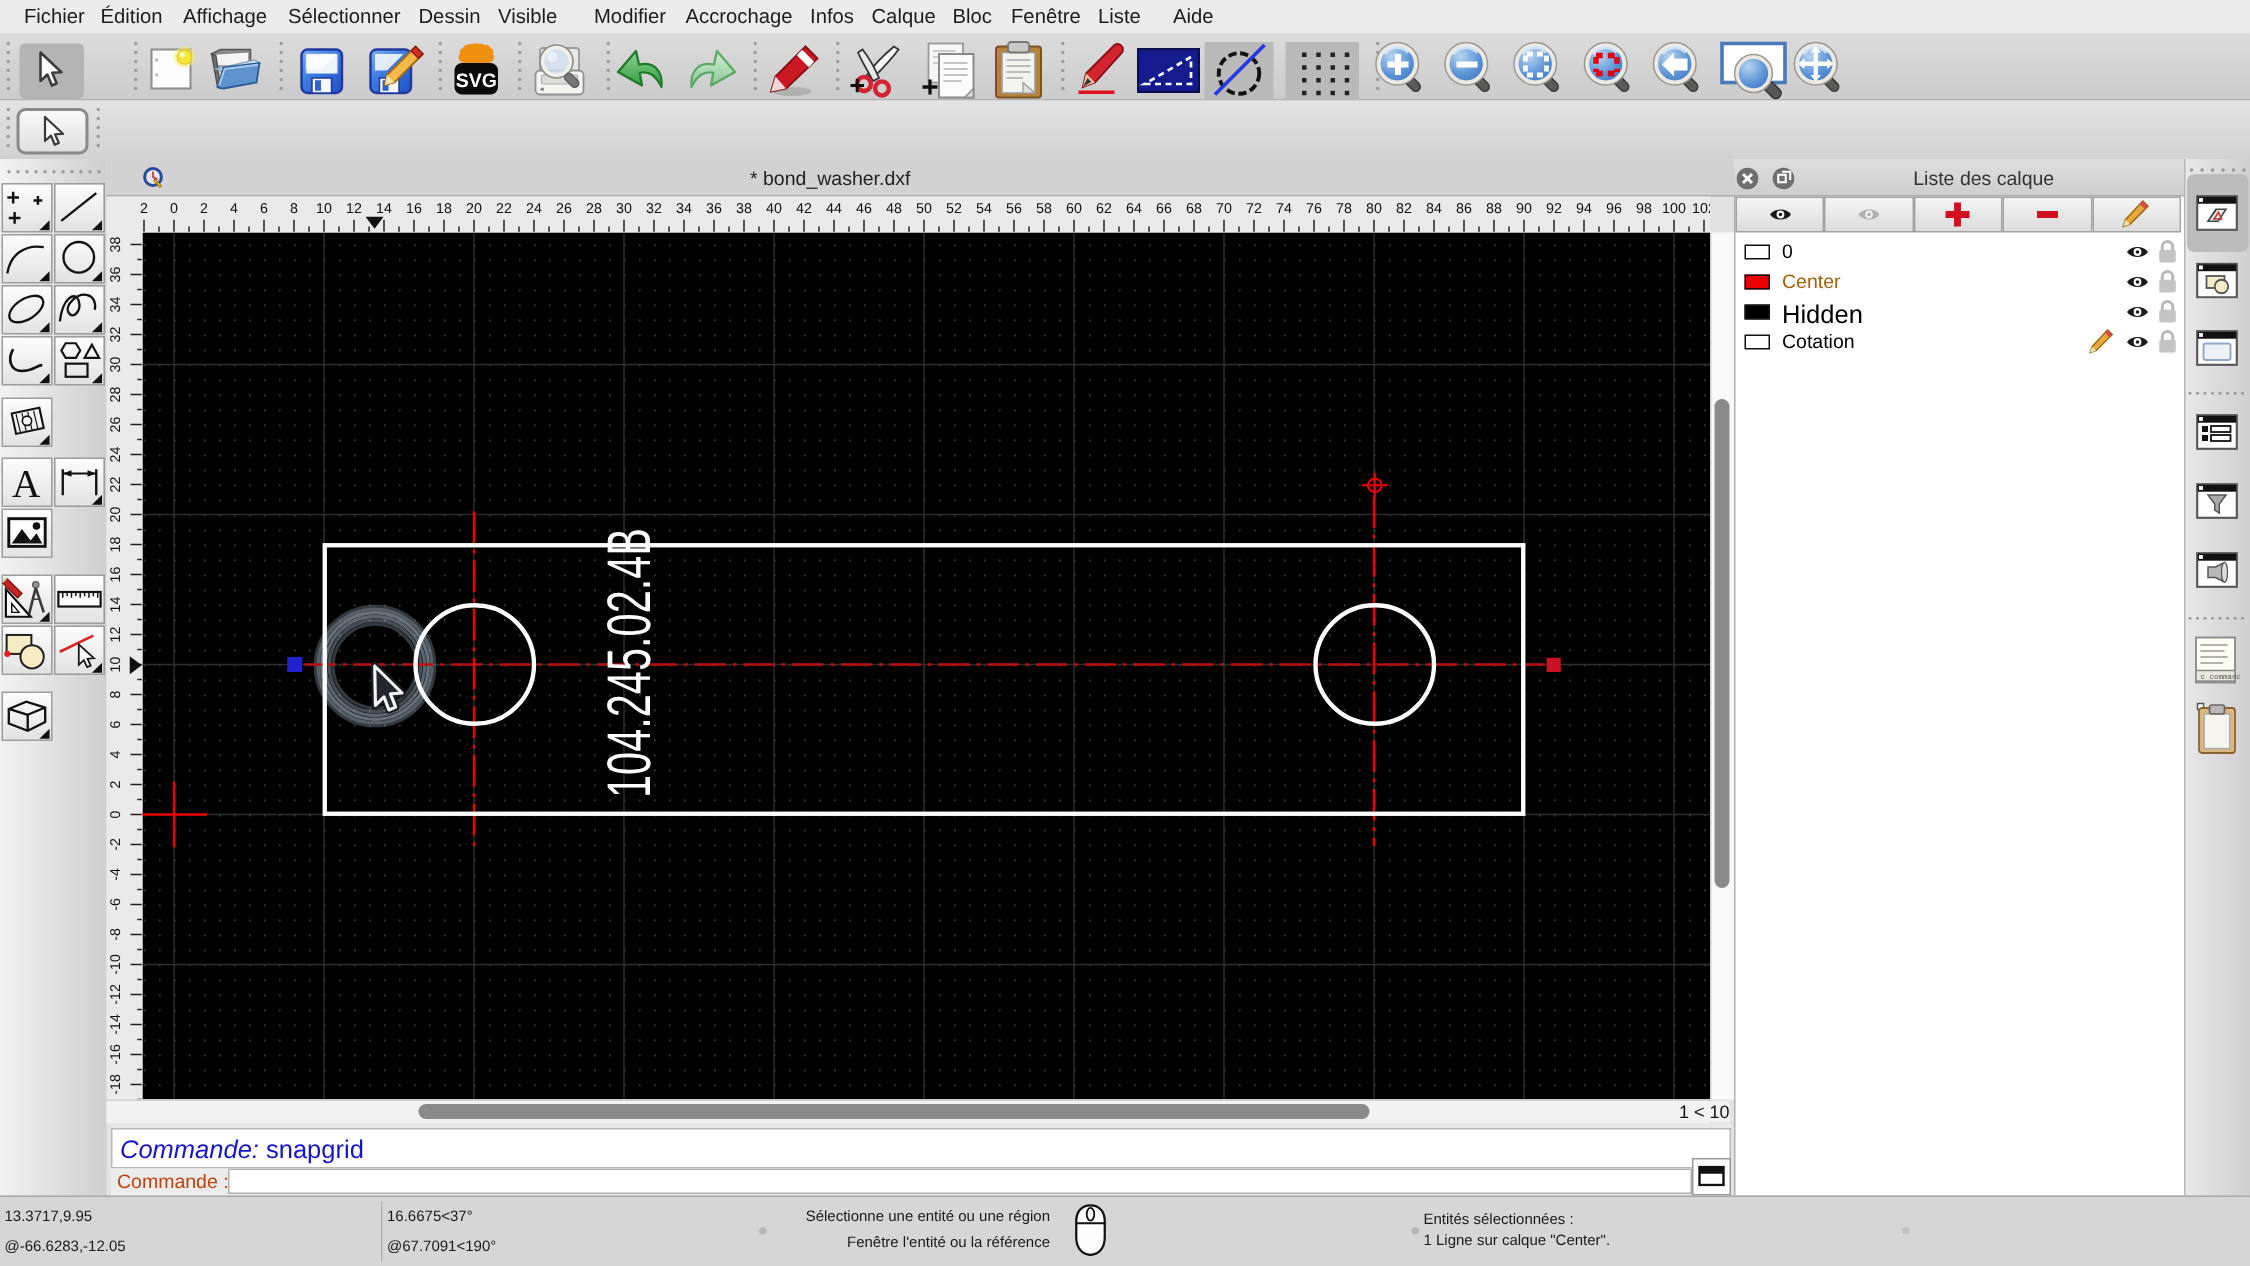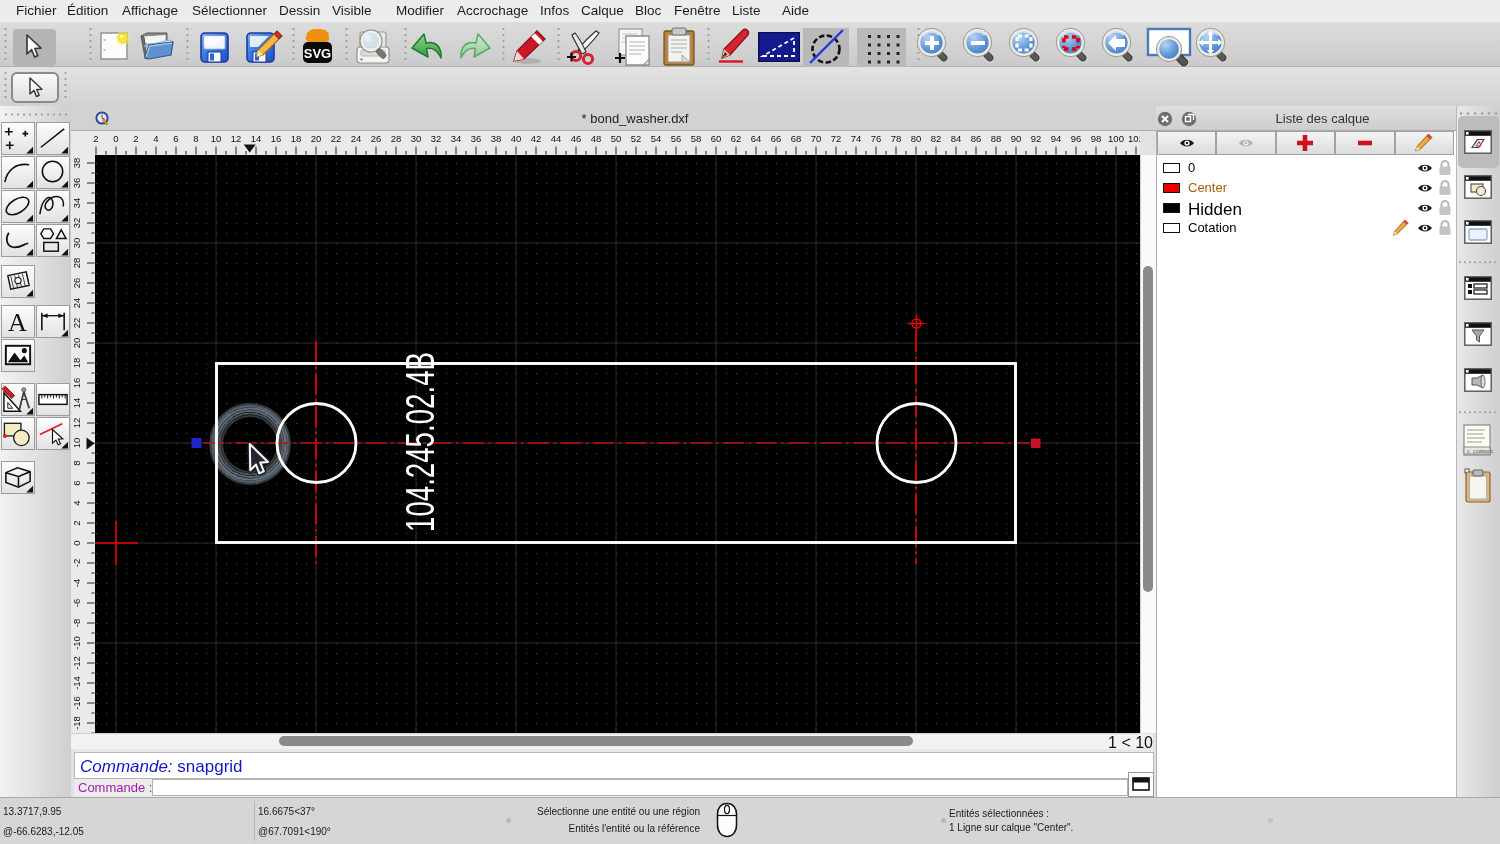--- a/index.html
+++ b/index.html
@@ -496,21 +496,21 @@
     <path d="M5,12 L17,7 L30,11 L30,21 L18,27 L5,22 Z M5,12 L18,16 L18,27 M18,16 L30,11" fill="none" stroke="#111" stroke-width="1.6"></path>
     <path d="M33,32.5 L33,25.5 L26,32.5 Z" fill="#111"></path>
   </svg>
 
 <div style="position:absolute;left:71px;top:106px;width:1085px;height:25px;background:#d2d2d2;border-bottom:1px solid #ababab;box-sizing:border-box"></div>
 <svg width="15" height="15" viewBox="0 0 15 15" style="position:absolute;left:95px;top:111px">
 <circle cx="7" cy="7" r="5.6" fill="#e8e8f4" stroke="#2a4a9a" stroke-width="2"></circle>
 <path d="M7,3.4 L7,7 L10,8.6" stroke="#c03030" stroke-width="1.1" fill="none"></path>
 <path d="M8,8 L13,13 L11.4,14 L7.5,9.5 Z" fill="#e8a020" stroke="#8a6010" stroke-width="0.5"></path>
   </svg>
-<div style="position:absolute;left:500px;top:111px;width:270px;text-align:center;font-size:13px;color:#222">* bond_washer.dxf</div>
+<div style="position:absolute;left:500px;top:111px;width:270px;font-size:13px;color:#222">* bond_washer.dxf</div>
 
 <div style="position:absolute;left:71px;top:131px;width:1069px;height:24px;background:#eaeaea"></div>
 <div style="position:absolute;left:71px;top:155px;width:24px;height:578px;background:#eaeaea"></div>
 <svg width="1069" height="24" viewBox="71 131 1069 24" style="position:absolute;left:71px;top:131px">
     <text x="96" y="142" font-size="9.5" text-anchor="middle" fill="#111">2</text>
 <text x="116" y="142" font-size="9.5" text-anchor="middle" fill="#111">0</text>
 <text x="136" y="142" font-size="9.5" text-anchor="middle" fill="#111">2</text>
 <text x="156" y="142" font-size="9.5" text-anchor="middle" fill="#111">4</text>
 <text x="176" y="142" font-size="9.5" text-anchor="middle" fill="#111">6</text>
 <text x="196" y="142" font-size="9.5" text-anchor="middle" fill="#111">8</text>
@@ -807,27 +807,27 @@
 <path d="M 249.8,444 L 250.3,470.3 L 256,464.6 L 259.3,473.3 L 263.8,471.4 L 260.3,462.6 L 268,462 Z" fill="none" stroke="#1a1d22" stroke-width="5" stroke-linejoin="round"></path>
 <path d="M 249.8,444 L 250.3,470.3 L 256,464.6 L 259.3,473.3 L 263.8,471.4 L 260.3,462.6 L 268,462 Z" fill="#23272d" stroke="#f4f4f4" stroke-width="2.1" stroke-linejoin="round"></path>
 </svg>
   </div>
 
 <div style="position:absolute;left:1140px;top:155px;width:16px;height:578px;background:#fafafa;border-left:1px solid #d0d0d0;box-sizing:border-box"></div>
 <div style="position:absolute;left:1143px;top:266px;width:10px;height:326px;background:#8a8a8a;border-radius:5px"></div>
 
 <div style="position:absolute;left:71px;top:733px;width:1069px;height:16px;background:#f2f2f2;border-top:1px solid #d0d0d0;box-sizing:border-box"></div>
 <div style="position:absolute;left:279px;top:736px;width:634px;height:10px;background:#8a8a8a;border-radius:5px"></div>
-<div style="position:absolute;left:1090px;top:734px;width:63px;text-align:right;font-size:16px;color:#111;background:#f2f2f2;height:14px">1 &lt; 10</div>
+<div style="position:absolute;left:1090px;top:734px;width:63px;text-align:right;font-size:12px;color:#111;background:#f2f2f2;height:14px">1 &lt; 10</div>
 
 <div style="position:absolute;left:74px;top:749px;width:1080px;height:3px;background:#e8e8e8"></div>
 <div style="position:absolute;left:74px;top:752px;width:1080px;height:27px;background:#fff;border:1px solid #b8b8b8;box-sizing:border-box"></div>
 <div style="position:absolute;left:80px;top:757px;font-size:17px;color:#1414c8"><i>Commande:</i> snapgrid</div>
 <div style="position:absolute;left:74px;top:779px;width:1080px;height:18px;background:#ececec"></div>
-<div style="position:absolute;left:78px;top:780px;font-size:13px;color:#a21caf">Commande :</div>
+<div style="position:absolute;left:78px;top:780px;font-size:13px;color:#c2410c">Commande :</div>
 <div style="position:absolute;left:152px;top:779px;width:976px;height:17px;background:#fff;border:1px solid #b0b0b0;box-sizing:border-box"></div>
 <div style="position:absolute;left:1128px;top:772px;width:26px;height:25px;background:#fff;border:1px solid #999;box-sizing:border-box"></div>
 <svg width="18" height="14" viewBox="0 0 18 14" style="position:absolute;left:1132px;top:777px">
 <rect x="1" y="1" width="16" height="12" fill="#fff" stroke="#111" stroke-width="1.6"></rect>
 <rect x="1" y="1" width="16" height="4.5" fill="#111"></rect>
   </svg>
 
 <div style="position:absolute;left:1156px;top:106px;width:300px;height:691px;background:#fff;border-left:1px solid #b0b0b0;box-sizing:border-box"></div>
 <div style="position:absolute;left:1156px;top:106px;width:300px;height:25px;background:linear-gradient(#dedede,#cecece);border-bottom:1px solid #aaa;box-sizing:border-box"></div>
 <svg width="60" height="18" viewBox="0 0 60 18" style="position:absolute;left:1156px;top:110px">
@@ -1004,21 +1004,21 @@
   </svg>
 
 <div style="position:absolute;left:0px;top:797px;width:1500px;height:47px;background:#d6d6d6;border-top:1px solid #a8a8a8;box-sizing:border-box"></div>
 <div class="st" style="left:3px;top:806px">13.3717,9.95</div>
 <div class="st" style="left:3px;top:826px">@-66.6283,-12.05</div>
 <div style="position:absolute;left:254px;top:801px;width:1px;height:40px;background:#b4b4b4"></div>
 <div class="st" style="left:258px;top:806px">16.6675&lt;37°</div>
 <div class="st" style="left:258px;top:826px">@67.7091&lt;190°</div>
 <div style="position:absolute;left:506px;top:818px;width:5px;height:5px;border-radius:3px;background:#b8b8b8"></div>
 <div class="st" style="left:520px;top:806px;width:180px;text-align:right">Sélectionne une entité ou une région</div>
-<div class="st" style="left:520px;top:823px;width:180px;text-align:right">Entités l'entité ou la référence</div>
+<div class="st" style="left:520px;top:823px;width:180px;text-align:right">Fenêtre l'entité ou la référence</div>
 <svg width="24" height="36" viewBox="0 0 24 36" style="position:absolute;left:715px;top:802px">
 <path d="M12,1.5 C5.5,1.5 2.5,6.5 2.5,12 L2.5,23 C2.5,30 6.5,34.5 12,34.5 C17.5,34.5 21.5,30 21.5,23 L21.5,12 C21.5,6.5 18.5,1.5 12,1.5 Z" fill="#fdfdfd" stroke="#111" stroke-width="1.5"></path>
 <path d="M2.5,13.5 L21.5,13.5" stroke="#111" stroke-width="1.2"></path>
 <ellipse cx="12" cy="7.5" rx="2.5" ry="4.2" fill="#fff" stroke="#111" stroke-width="1.2"></ellipse>
   </svg>
 <div style="position:absolute;left:941px;top:818px;width:5px;height:5px;border-radius:3px;background:#b8b8b8"></div>
 <div class="st" style="left:949px;top:808px">Entités sélectionnées :</div>
 <div class="st" style="left:949px;top:822px">1 Ligne sur calque "Center".</div>
 <div style="position:absolute;left:1268px;top:818px;width:5px;height:5px;border-radius:3px;background:#c2c2c2"></div>
 

